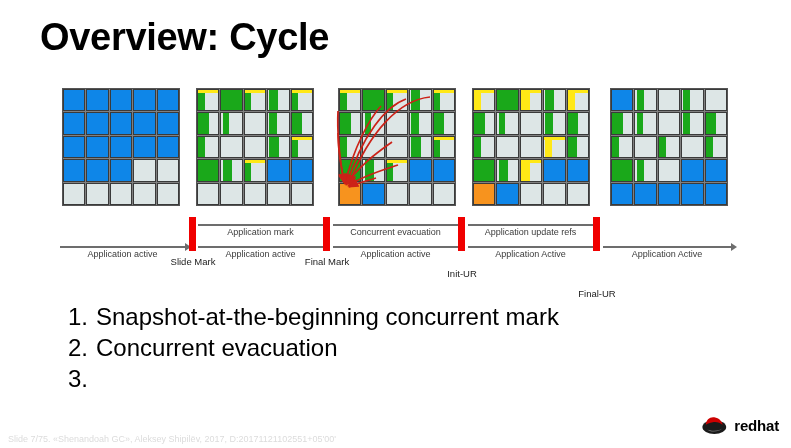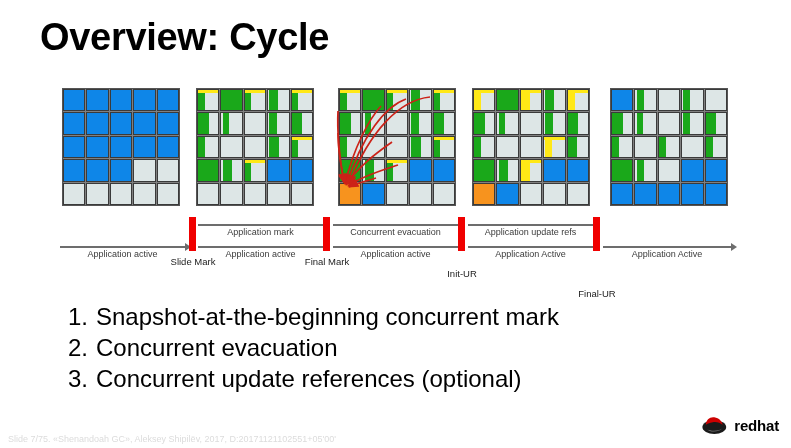--- a/index.html
+++ b/index.html
@@ -380,21 +380,21 @@
       <div class="tl-bar" style="left: 458px; top: 5px; height: 34px;"></div>
       <div class="tl-pt" style="left: 415px; width: 94px; top: 56px;">Init-UR</div>
       <div class="tl-bar" style="left: 593px; top: 5px; height: 34px;"></div>
       <div class="tl-pt" style="left: 550px; width: 94px; top: 44px; margin-top: 32px;">Final-UR</div>
     </div>
 
   <div class="phases">
     <ol id="phase-list">
         <li><span class="num">1.</span><span>Snapshot-at-the-beginning concurrent mark</span></li>
         <li><span class="num">2.</span><span>Concurrent evacuation</span></li>
-        <li><span class="num">3.</span><span>Concurrent update references (optional)</span></li>
+        <li><span class="num">3.</span></li>
       </ol>
   </div>
 
   <div class="footer">Slide 7/75. «Shenandoah GC», Aleksey Shipilëv, 2017, D:20171121102551+05'00'</div>
 
   <div class="logo">
     <svg width="28" height="22" viewBox="0 0 40 30">
       <ellipse cx="19" cy="18" rx="17" ry="10" fill="#1a1a1a"></ellipse>
       <path d="M7 15 C7 7 13 3 19 4 C26 5 30 10 31 15 C28 12 22 10 17 11 C12 12 8 13 7 15 z" fill="#cc0000"></path>
       <path d="M9 21 C13 24 26 24 30 20 C27 25 12 26 9 21 z" fill="#777777"></path>

